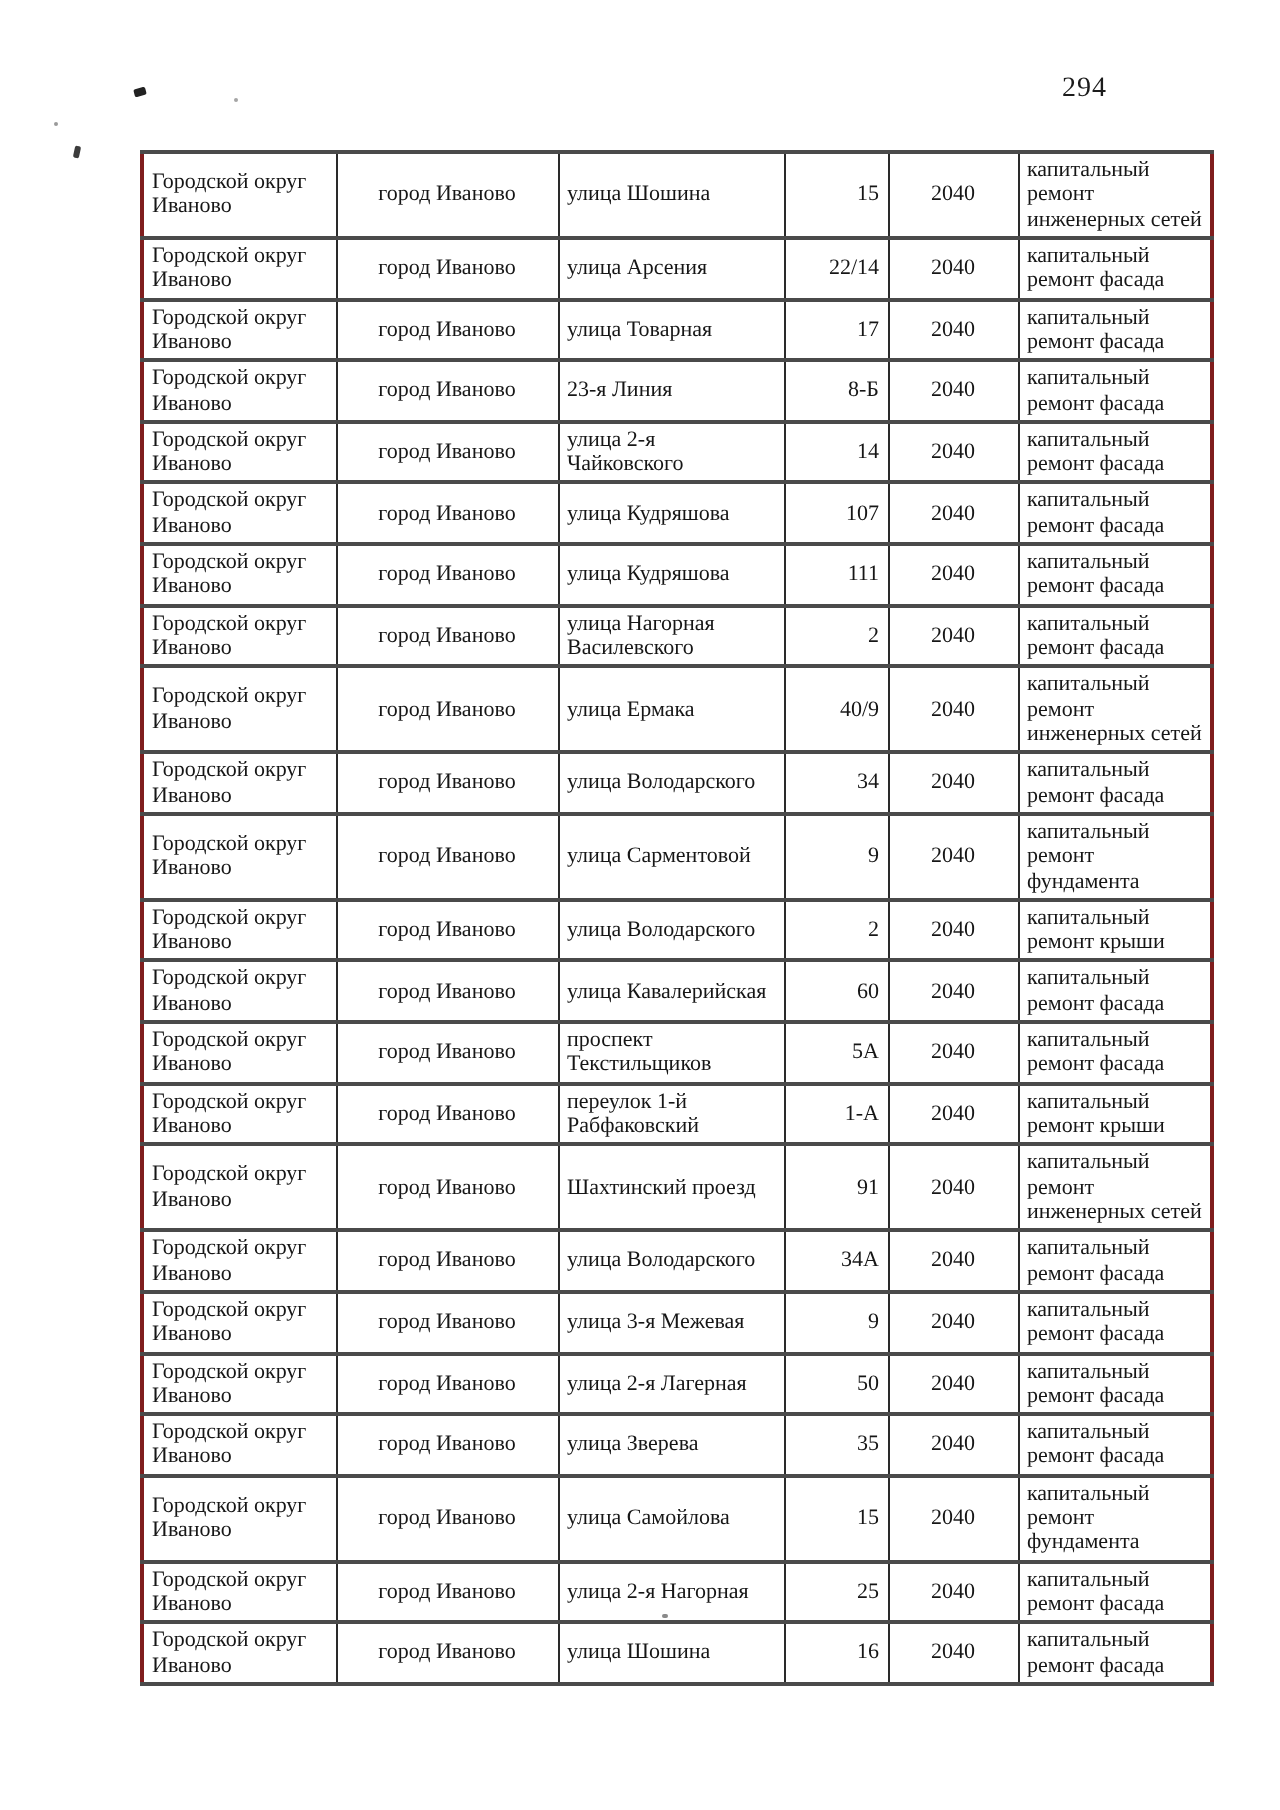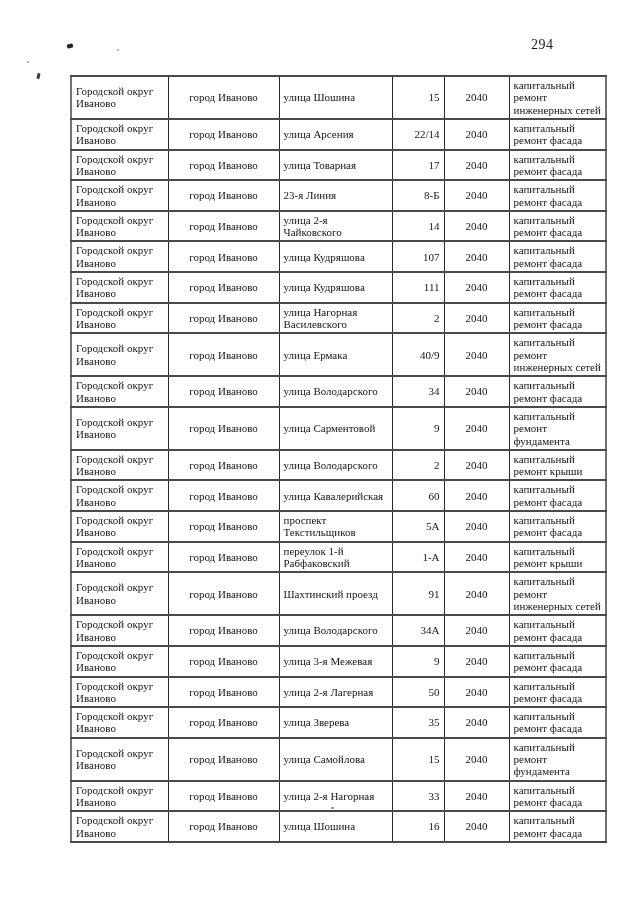--- a/index.html
+++ b/index.html
@@ -36,21 +36,21 @@
     border-right: 1px solid #2a2a2a;
     border-top: 2px solid #4a4a4a;
     border-bottom: 2px solid #4a4a4a;
     font-size: 11px;
     line-height: 1.12;
     padding: 2px 4px;
     vertical-align: middle;
     color: #161616;
     word-wrap: break-word;
   }
-  table.repair-table { border: 2px solid #737373; }
+  table.repair-table { border: 2px solid #7f1d1d; }
   .col-municipality { width: 97px; }
   .col-city { width: 111px; text-align: center; }
   .col-street { width: 113px; }
   .col-house { width: 52px; text-align: right; }
   .col-year { width: 65px; text-align: center; }
   .col-work { width: 97px; }
   .artifact {
     position: absolute;
     background: #222;
     border-radius: 1px;
@@ -247,21 +247,21 @@
         <td class="col-city">город Иваново</td>
         <td class="col-street">улица Самойлова</td>
         <td class="col-house">15</td>
         <td class="col-year">2040</td>
         <td class="col-work">капитальный ремонт фундамента</td>
       </tr>
       <tr>
         <td class="col-municipality">Городской округ Иваново</td>
         <td class="col-city">город Иваново</td>
         <td class="col-street">улица 2-я Нагорная</td>
-        <td class="col-house">33</td>
+        <td class="col-house">25</td>
         <td class="col-year">2040</td>
         <td class="col-work">капитальный ремонт фасада</td>
       </tr>
       <tr>
         <td class="col-municipality">Городской округ Иваново</td>
         <td class="col-city">город Иваново</td>
         <td class="col-street">улица Шошина</td>
         <td class="col-house">16</td>
         <td class="col-year">2040</td>
         <td class="col-work">капитальный ремонт фасада</td>

